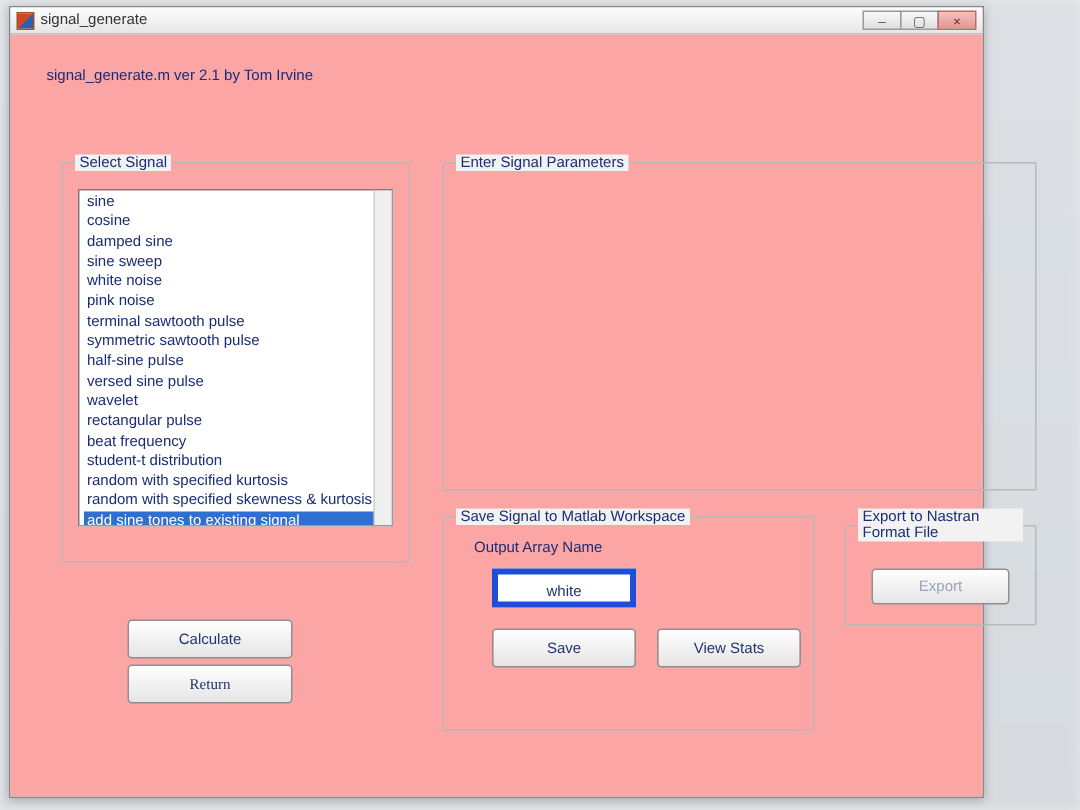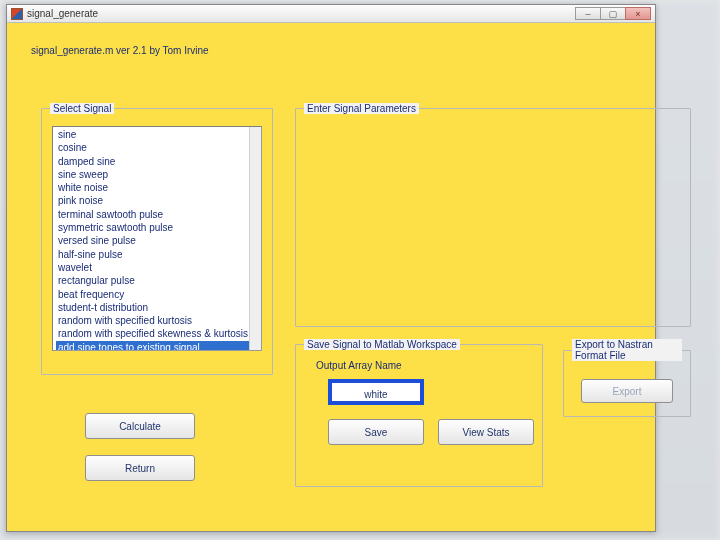--- a/index.html
+++ b/index.html
@@ -47,21 +47,21 @@
     background: linear-gradient(#f9f9f9,#dedede);
     border:1px solid #9a9a9a;
     margin-left:-1px;
     font-size:9px;
     display:flex;align-items:center;justify-content:center;
     color:#555;
   }
   .winbtn.close { background: linear-gradient(#f3c1bd,#e39691); border-color:#b96d66; color:#7a2b25;}
   .client {
     position:absolute; top:18px; left:0; right:0; bottom:0;
-    background:#fde047;
+    background:#fca5a5;
     padding: 22px 14px 4px 24px;
   }
   .script-line { color:#1a2c76; font-size:10px; margin-bottom:16px; }
 
   fieldset {
     border:1px solid #b8b8b8;
     border-radius:1px;
     padding:8px 8px 10px 8px;
     position:absolute;
     background:transparent;
@@ -104,21 +104,21 @@
     width:110px; height:26px;
     background:linear-gradient(#fefefe,#e5e5e5);
     border:1px solid #8f8f8f;
     border-radius:3px;
     color:#22356d;
     font-size:10px;
     font-family:inherit;
     cursor:pointer;
   }
   .calc-btn { position:absolute; top:390px; left:78px; }
-  .return-btn { position:absolute; top:432px; left:78px; }
+  .return-btn { position:absolute; top:420px; left:78px;font-family:Liberation Serif, serif; }
 
   
   .fs-params { top:80px; left:288px; width:396px; height:224px; }
 
   
   .fs-save { top:316px; left:288px; width:248px; height:148px; }
   .fs-save .lbl { color:#1a2c76; font-size:10px; margin:2px 0 8px 12px; }
   .txt {
     width:96px; height:26px;
     background:#fff;
@@ -161,22 +161,22 @@
         <div class="track"></div>
         <div class="items" id="signal-items">
             <div class="item">sine</div>
             <div class="item">cosine</div>
             <div class="item">damped sine</div>
             <div class="item">sine sweep</div>
             <div class="item">white noise</div>
             <div class="item">pink noise</div>
             <div class="item">terminal sawtooth pulse</div>
             <div class="item">symmetric sawtooth pulse</div>
+            <div class="item">half-sine pulse</div>
             <div class="item">versed sine pulse</div>
-            <div class="item">half-sine pulse</div>
             <div class="item">wavelet</div>
             <div class="item">rectangular pulse</div>
             <div class="item">beat frequency</div>
             <div class="item">student-t distribution</div>
             <div class="item">random with specified kurtosis</div>
             <div class="item">random with specified skewness &amp; kurtosis</div>
             <div class="item selected">add sine tones to existing signal</div>
           </div>
       </div>
     </fieldset>

